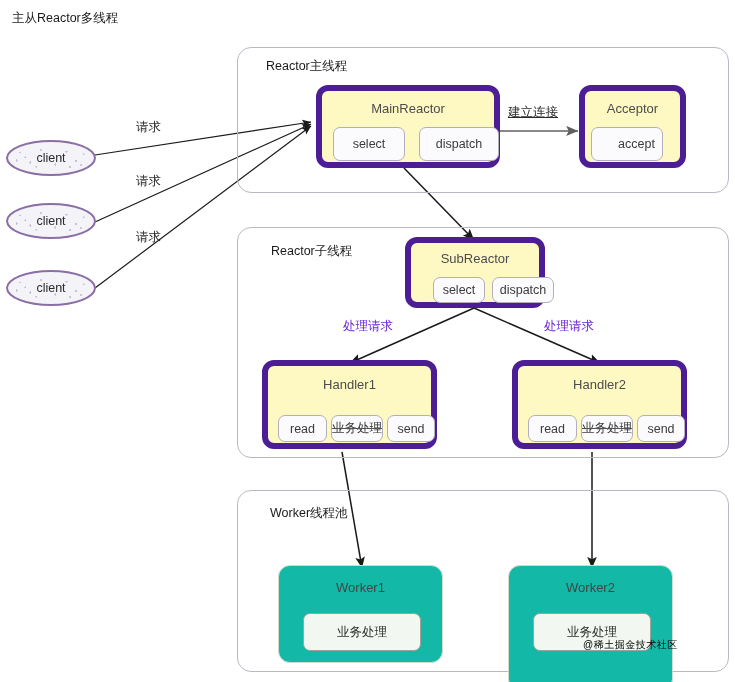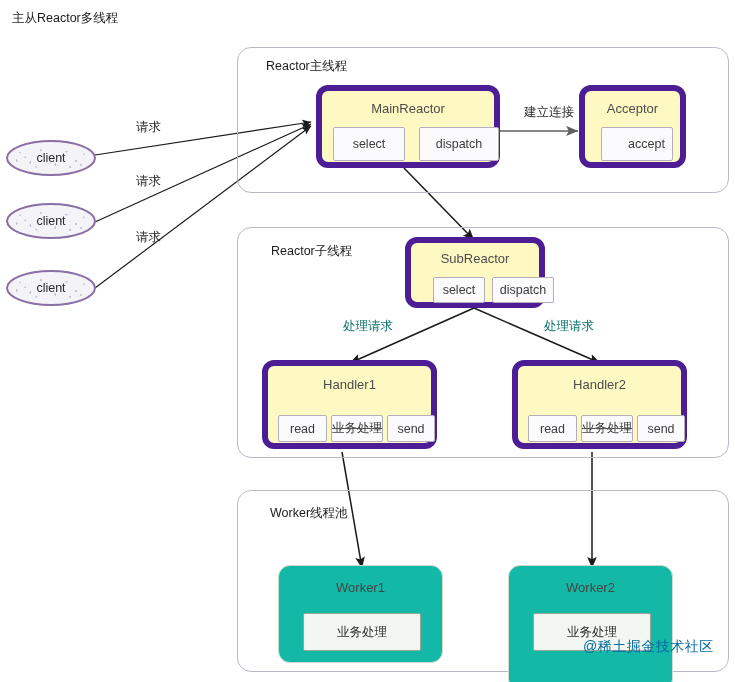--- a/index.html
+++ b/index.html
@@ -65,21 +65,21 @@
     text-align: center;
     font-size: 13px;
     color: #4c4c4c;
     white-space: nowrap;
   }
   .chip {
     position: absolute;
     box-sizing: border-box;
     background: #fbfafc;
     border: 1px solid #b3aebb;
-    border-radius: 2px;
+    border-radius: 7px;
     font-size: 12.5px;
     color: #3b3b3b;
     display: flex;
     align-items: center;
     justify-content: center;
     white-space: nowrap;
   }
   .chip.struck {
     text-decoration: line-through;
     text-decoration-color: #555;
@@ -133,27 +133,27 @@
   }
 
   
   .edge-label {
     position: absolute;
     font-size: 12.5px;
     color: #2b2b2b;
     white-space: nowrap;
   }
   .edge-label.muted {
-    color: #0f766e;
+    color: #6d28d9;
   }
 
   .watermark {
     position: absolute;
-    font-size: 14px;
-    color: #0369a1;
+    font-size: 10px;
+    color: #000000;
     white-space: nowrap;
     letter-spacing: 0.5px;
   }
 </style>
 </head>
 <body>
 
 <div id="canvas">
 
   <div class="diagram-title">主从Reactor多线程</div>
@@ -211,24 +211,24 @@
   <div class="group-label" style="left:266px; top:58px;">Reactor主线程</div>
 
   <div class="node" style="left:316px; top:85px; width:184px; height:83px;">
     <div class="node-title" style="top:10px;">MainReactor</div>
     <div class="chip" style="left:11px; top:36px; width:72px; height:34px;">select</div>
     <div class="chip" style="left:97px; top:36px; width:80px; height:34px;">dispatch</div>
   </div>
 
   <div class="node" style="left:579px; top:85px; width:107px; height:83px;">
     <div class="node-title" style="top:10px;">Acceptor</div>
-    <div class="chip" style="left:16px; top:36px; width:72px; height:34px;padding-left:19px;">accept</div>
-  </div>
-
-  <div class="edge-label" style="left:524px; top:104px;">建立连接</div>
+    <div class="chip" style="left:6px; top:36px; width:72px; height:34px;padding-left:19px;">accept</div>
+  </div>
+
+  <div class="edge-label" style="left:508px; top:104px;text-decoration:underline;">建立连接</div>
 
   <div class="group" style="left:237px; top:227px; width:492px; height:231px;"></div>
   <div class="group-label" style="left:271px; top:243px;">Reactor子线程</div>
 
   <div class="node" style="left:405px; top:237px; width:140px; height:71px;">
     <div class="node-title" style="top:8px;">SubReactor</div>
     <div class="chip" style="left:22px; top:34px; width:52px; height:26px;">select</div>
     <div class="chip" style="left:81px; top:34px; width:62px; height:26px;">dispatch</div>
   </div>
 

